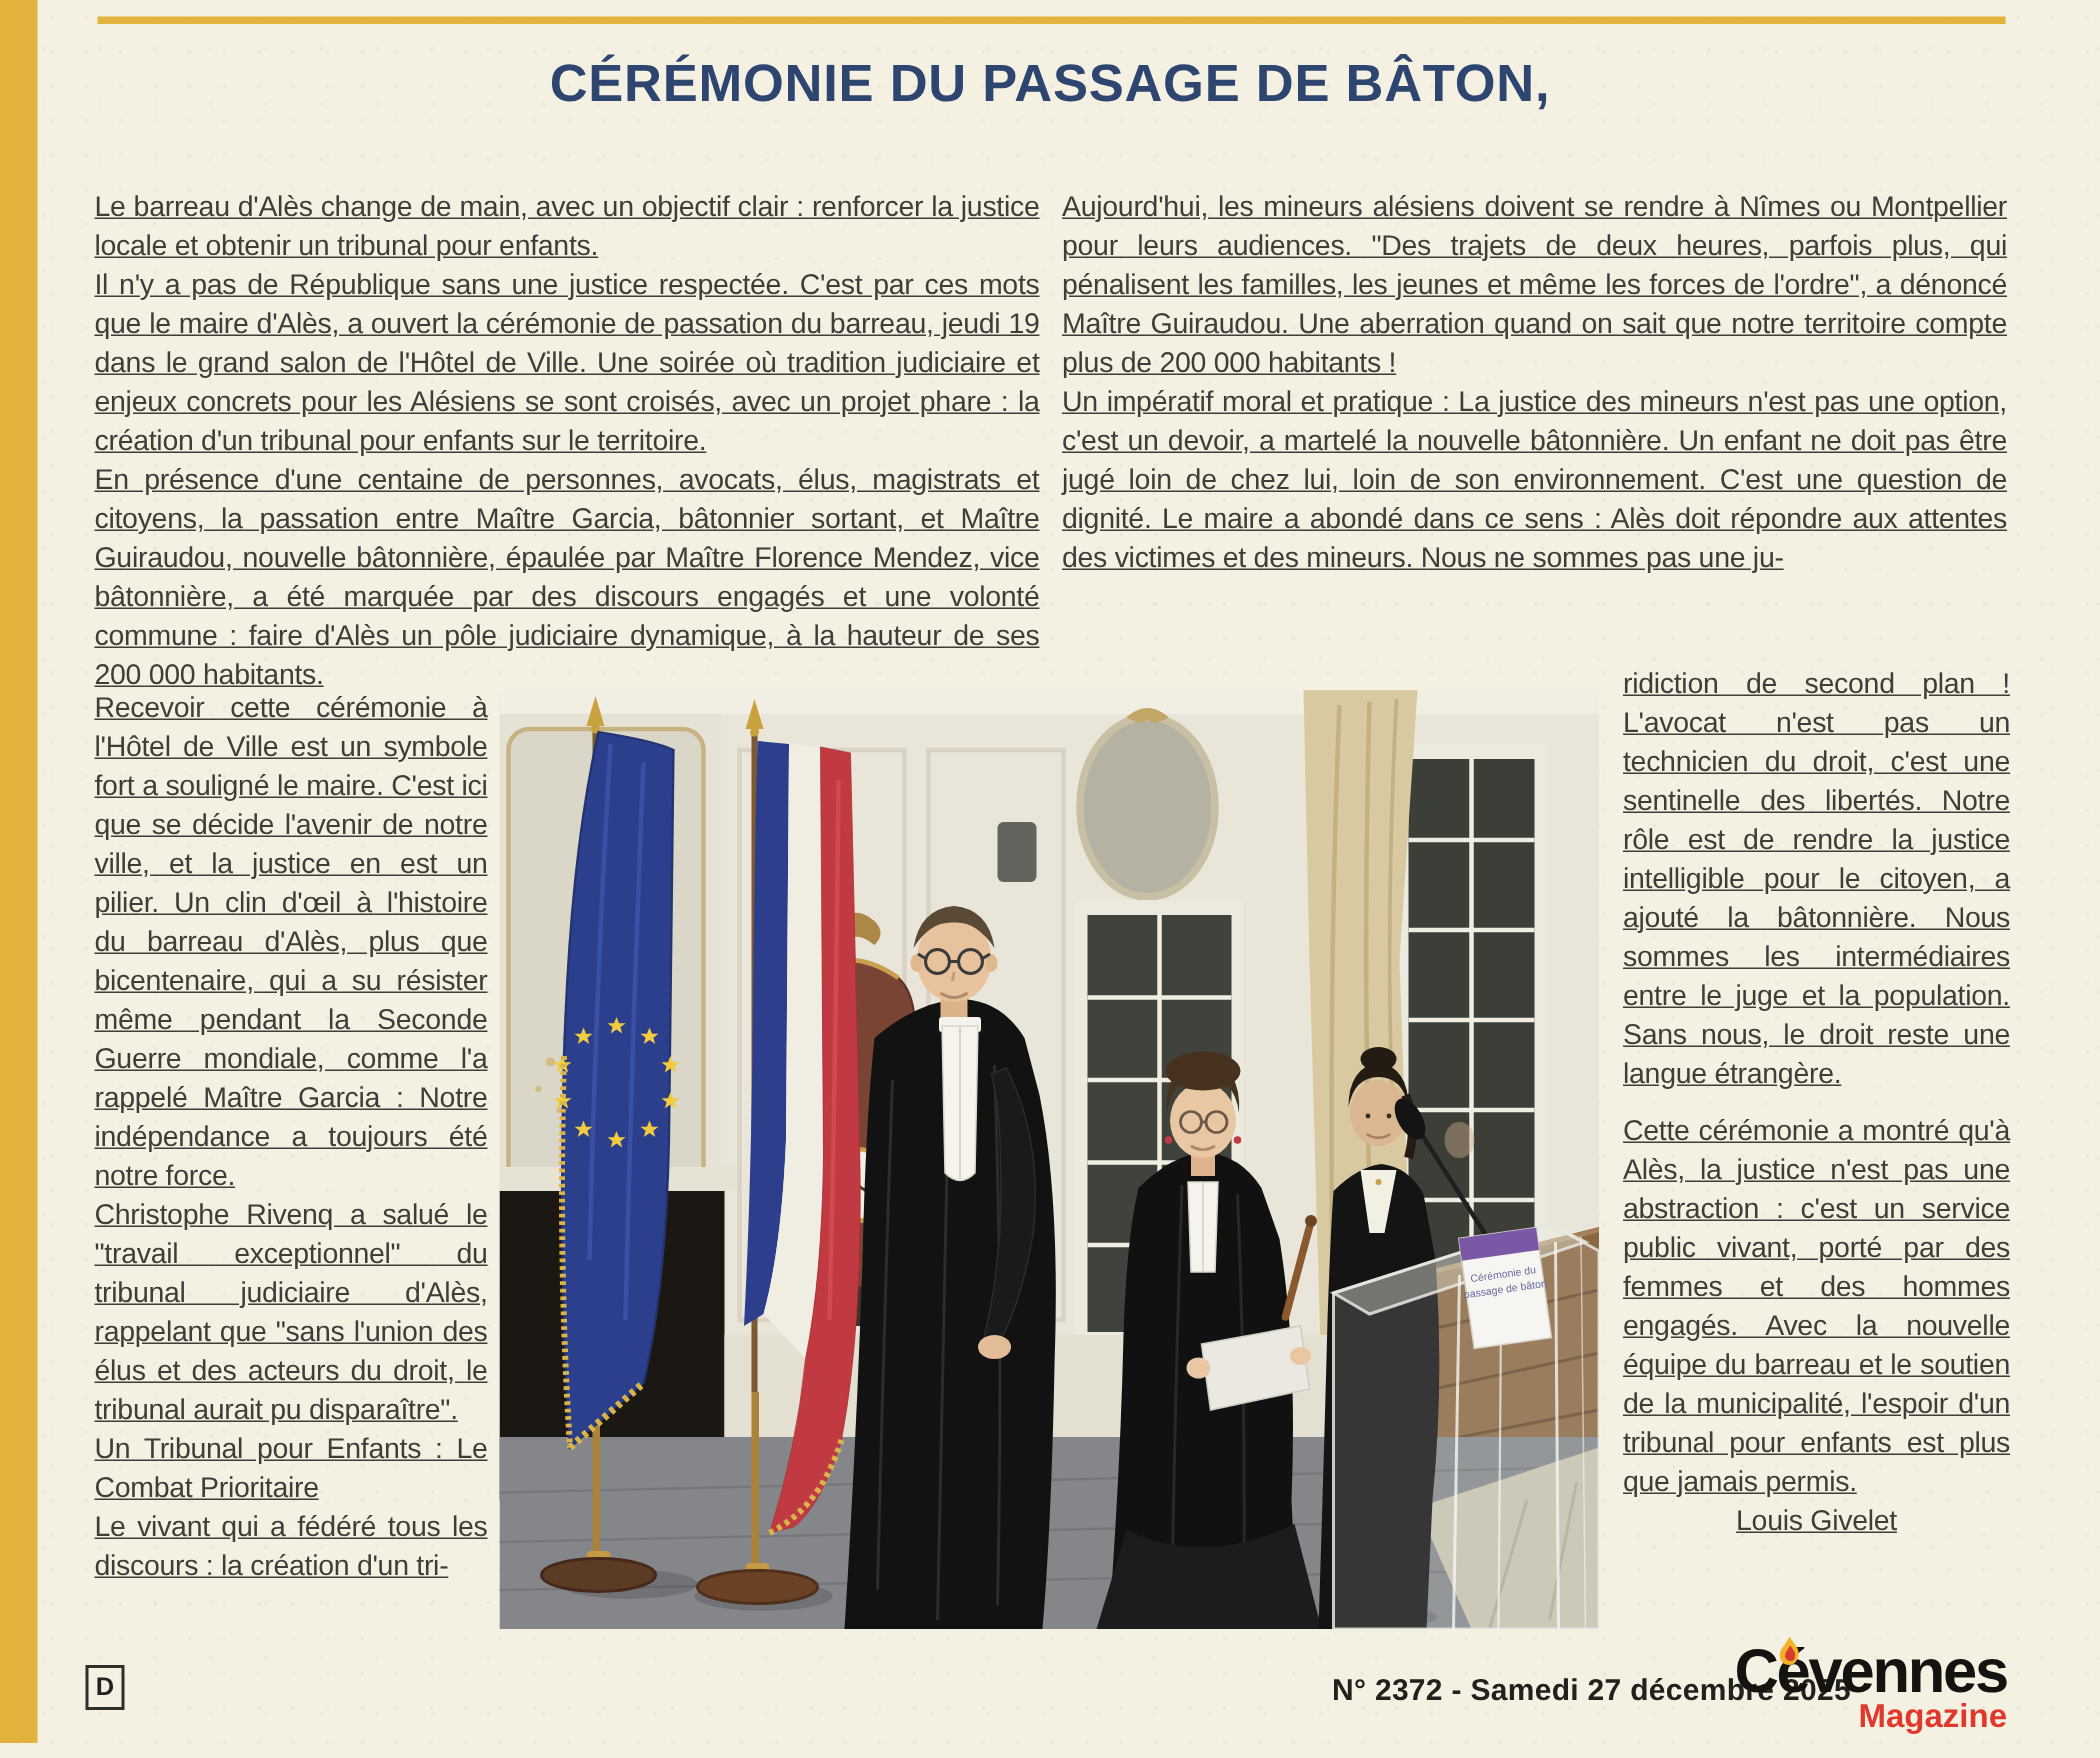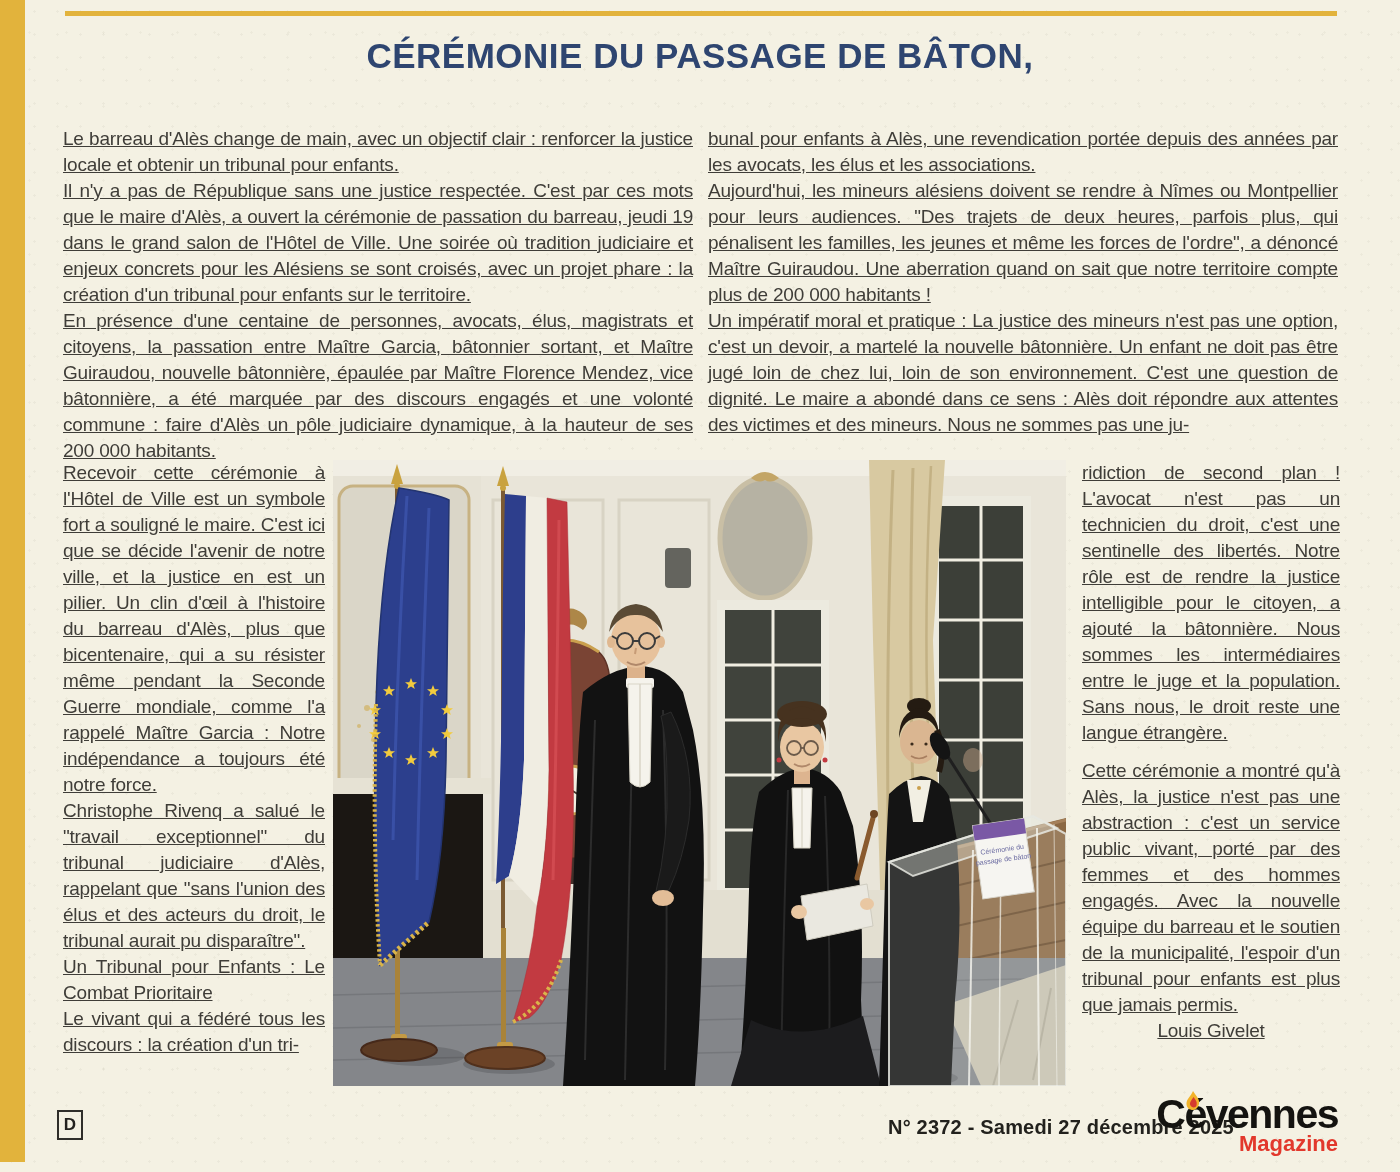--- a/index.html
+++ b/index.html
@@ -17,21 +17,21 @@
   .top-rule{position:absolute;left:65px;top:11px;width:1272px;height:5px;background:#e2b33c;}
   .title{position:absolute;left:0;top:34px;width:100%;margin:0;text-align:center;
     color:#2e4570;font-weight:700;font-size:35px;line-height:44px;letter-spacing:.5px;}
   .title .tl{display:block;}
   .col{position:absolute;color:#3f3d38;font-size:19px;line-height:26px;
     letter-spacing:-0.2px;text-align:justify;hyphens:auto;}
   .col p{margin:0;text-decoration:underline;}
   .col-left-top{left:63px;top:126px;width:630px;}
   .col-right-top{left:708px;top:126px;width:630px;}
   .col-left-narrow{left:63px;top:460px;width:262px;}
-  .col-right-narrow{left:1082px;top:460px;width:258px;}
+  .col-right-narrow{left:1082px;top:444px;width:258px;}
   .col-right-narrow p.spaced{margin-top:12px;}
   .byline{text-align:center;margin-top:24px;}
   .photo{position:absolute;left:333px;top:460px;width:733px;height:626px;margin:0;}
   .photo svg{display:block;width:733px;height:626px;}
   .d-box{position:absolute;left:57px;top:1110px;width:22px;height:26px;
     border:2px solid #2f2e2a;color:#23221f;font-size:17px;font-weight:700;
     display:flex;align-items:center;justify-content:center;background:transparent;}
   .issue{position:absolute;top:1116px;left:888px;font-size:20px;font-weight:700;color:#22211d;letter-spacing:.2px;}
   .logo{position:absolute;top:1094px;right:62px;display:inline-block;text-align:right;}
   .logo-main{display:block;position:relative;font-size:41px;font-weight:800;
@@ -290,21 +290,20 @@
           <rect x="644" y="362" width="52" height="74" fill="#f6f5f1" stroke="#d8d5cc" stroke-width="1"></rect>
           <rect x="644" y="362" width="52" height="15" fill="#7a58a5"></rect>
           <text x="670" y="392" text-anchor="middle" font-size="7" fill="#6a6aa0">Cérémonie du</text>
           <text x="670" y="402" text-anchor="middle" font-size="7" fill="#6a6aa0">passage de bâton</text>
         </g>
       </g>
     </svg>
   </figure>
 
   <div class="col col-right-top">
-    <p>bunal pour enfants à Alès, une revendication portée depuis des années par les avocats, les élus et les associations.</p>
     <p>Aujourd'hui, les mineurs alésiens doivent se rendre à Nîmes ou Montpellier pour leurs audiences. "Des trajets de deux heures, parfois plus, qui pénalisent les familles, les jeunes et même les forces de l'ordre", a dénoncé Maître Guiraudou. Une aberration quand on sait que notre territoire compte plus de 200 000 habitants !</p>
     <p>Un impératif moral et pratique : La justice des mineurs n'est pas une option, c'est un devoir, a martelé la nouvelle bâtonnière. Un enfant ne doit pas être jugé loin de chez lui, loin de son environnement. C'est une question de dignité. Le maire a abondé dans ce sens : Alès doit répondre aux attentes des victimes et des mineurs. Nous ne sommes pas une ju-</p>
   </div>
 
   <div class="col col-right-narrow">
     <p>ridiction de second plan ! L'avocat n'est pas un technicien du droit, c'est une sentinelle des libertés. Notre rôle est de rendre la justice intelligible pour le citoyen, a ajouté la bâtonnière. Nous sommes les intermédiaires entre le juge et la population. Sans nous, le droit reste une langue étrangère.</p>
     <p class="spaced">Cette cérémonie a montré qu'à Alès, la justice n'est pas une abstraction : c'est un service public vivant, porté par des femmes et des hommes engagés. Avec la nouvelle équipe du barreau et le soutien de la municipalité, l'espoir d'un tribunal pour enfants est plus que jamais permis.</p>
     <p class="byline">Louis Givelet</p>
   </div>
 

